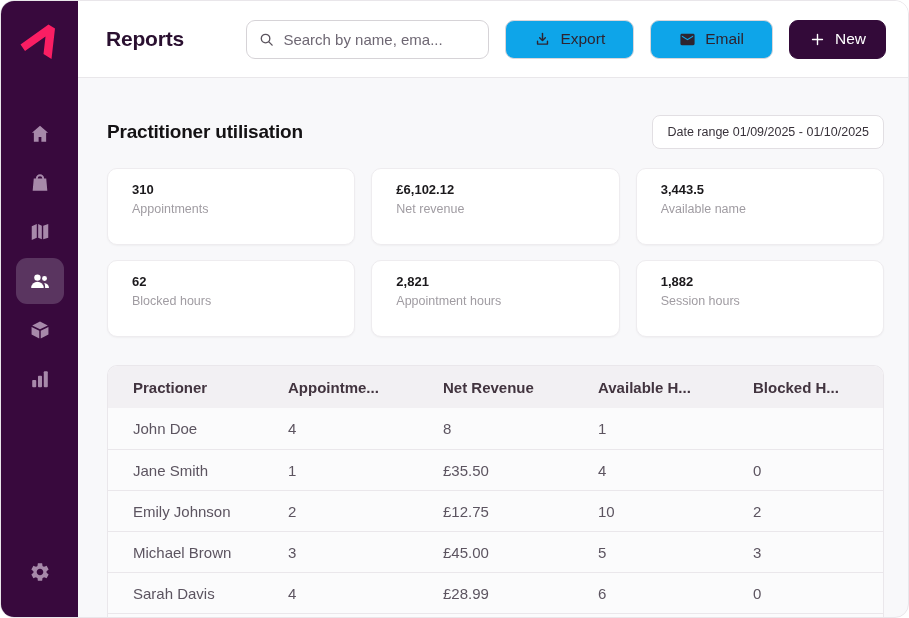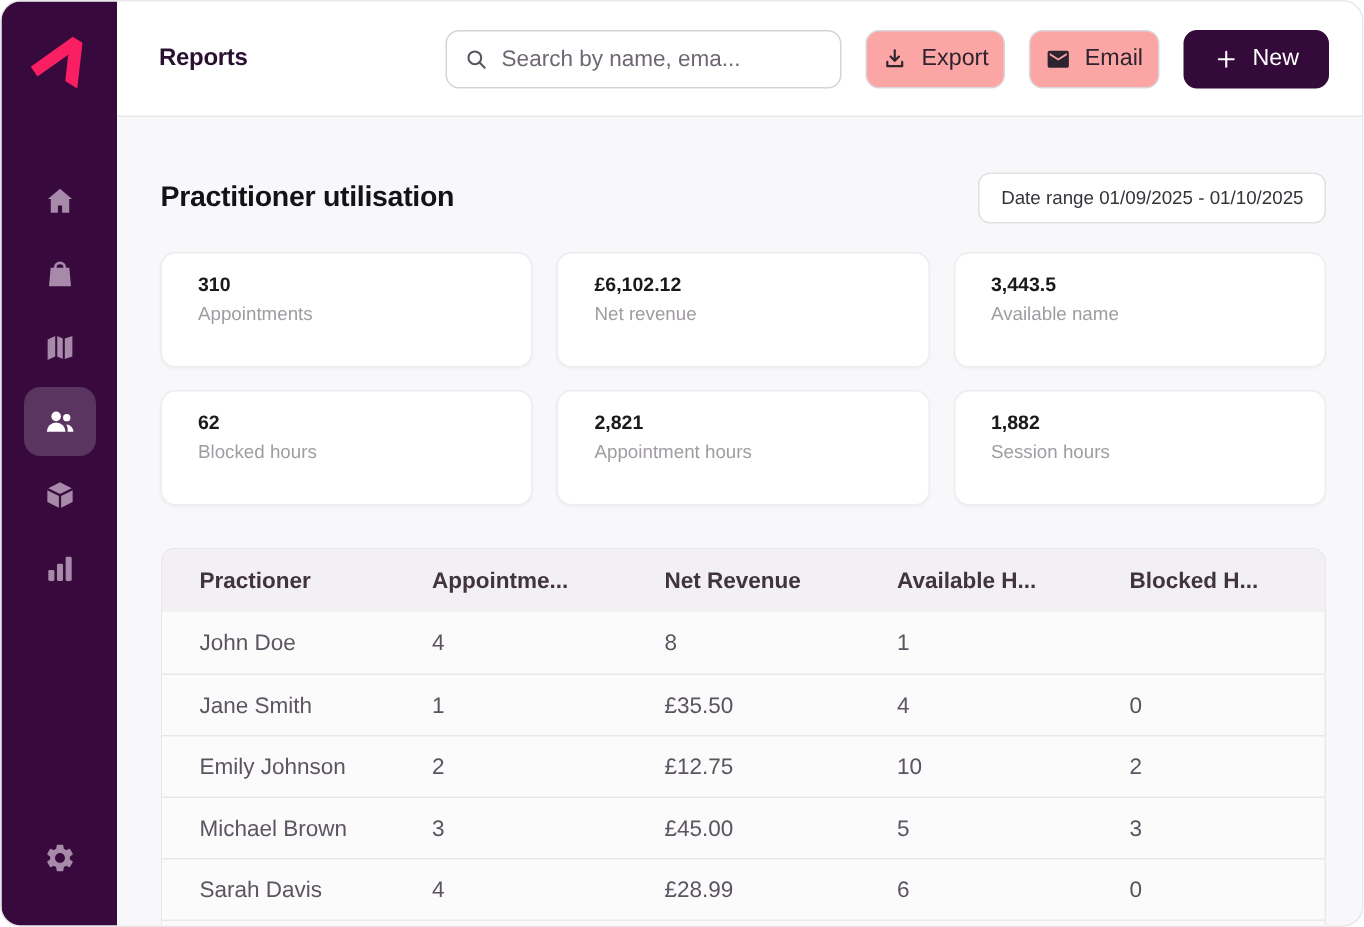--- a/index.html
+++ b/index.html
@@ -29,38 +29,38 @@
   .nav-item svg { width: 22px; height: 22px; }
   .settings { margin-top: auto; margin-bottom: 22px; }
   
   .right { flex: 1; display: flex; flex-direction: column; min-width: 0; }
   .topbar {
     height: 77px; flex: 0 0 77px; background: #ffffff;
     border-bottom: 1px solid #e9e7ea;
     display: flex; align-items: center;
     padding: 0 22px 0 28px;
   }
-  .page-title { font-size: 16px; font-weight: 700; color: #2a1030; letter-spacing: -0.2px; }
+  .page-title { font-size: 21px; font-weight: 700; color: #2a1030; letter-spacing: -0.2px; }
   .topbar-actions { margin-left: auto; display: flex; align-items: center; gap: 16px; }
   .searchbox {
-    width: 264px; height: 39px;
+    width: 243px; height: 39px;
     border: 1px solid #d6d3d7; border-radius: 9px; background: #fff;
     display: flex; align-items: center; gap: 9px; padding: 0 12px;
     color: #5b545e;
   }
   .searchbox svg { width: 15px; height: 15px; flex: 0 0 15px; }
   .searchbox input {
     border: none; outline: none; width: 100%; font-size: 15px;
     font-family: inherit; color: #332b36; background: transparent;
   }
   .searchbox input::placeholder { color: #6e6773; opacity: 1; }
   .btn {
     height: 39px; border-radius: 9px; border: 1px solid #d9d6da;
-    background: #fca5a5; color: #2e2430;
-    display: flex; align-items: center; gap: 9px; padding: 0 10px;
+    background: #0ea5e9; color: #2e2430;
+    display: flex; align-items: center; gap: 9px; padding: 0 28px;
     font-size: 15.5px; font-family: inherit; cursor: pointer;
   }
   .btn svg { width: 17px; height: 17px; }
   .btn.primary { background: #330a39; border-color: #330a39; color: #ffffff; padding: 0 19px; text-align: right; }
   
   .content { flex: 1; padding: 37px 24px 0 29px; overflow: hidden; }
   .section-head { display: flex; align-items: center; justify-content: space-between; height: 34px; }
   .section-title { font-size: 19px; font-weight: 700; color: #141214; letter-spacing: -0.2px; }
   .date-chip {
     background: #ffffff; border: 1px solid #e2dfe3; border-radius: 8px;

